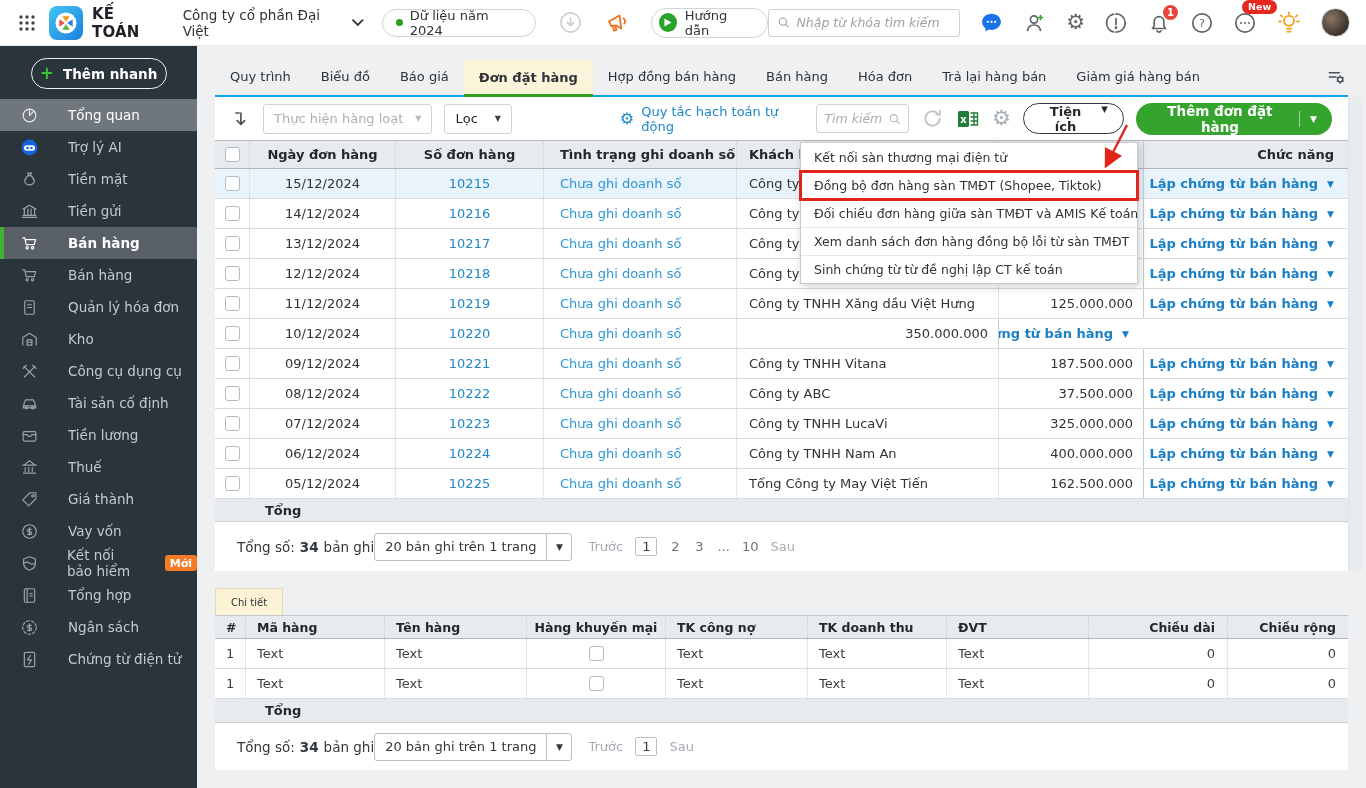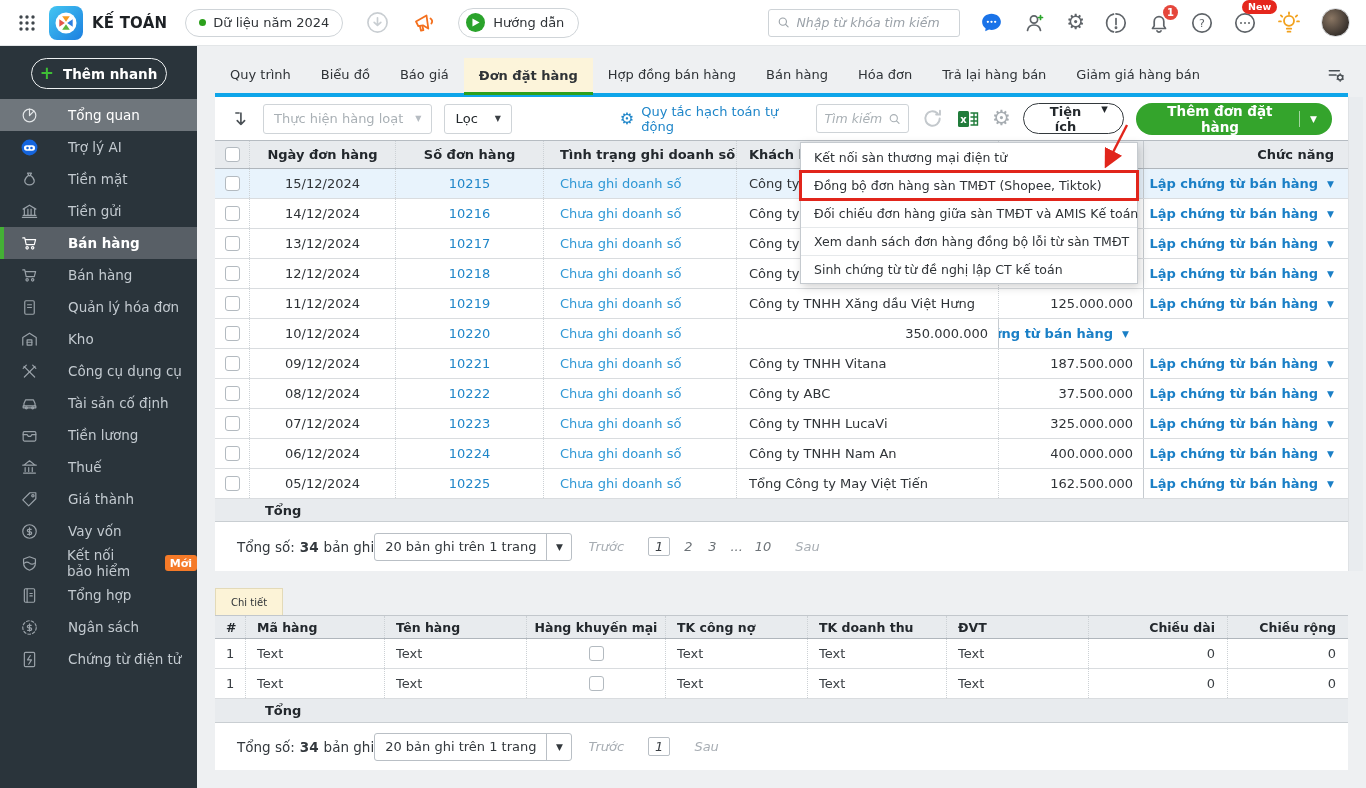--- a/index.html
+++ b/index.html
@@ -37,21 +37,21 @@
   .s-item.hovered { background:#6f767c; color:#fff; }
   .s-item.hovered .s-icon { color:#e3e6e8; }
   .s-item.active { background:#585f66; color:#fff; font-weight:bold; padding-left:16px; border-left:4px solid #44b035; }
   .s-item.active .s-icon { color:#fff; }
   .s-badge { display:none; }
   .s-badge.show { display:inline-block; background:#f57a28; color:#fff; font-size:11px; font-weight:bold; border-radius:3px; padding:1.5px 5px; margin-left:2px; }
 
   
   .main { position:absolute; top:46px; left:197px; right:0; bottom:0; background:#eef0f2; }
 
-  .tabsbar { position:absolute; top:12px; left:18px; width:1133px; height:39px; border-bottom:4px solid #0ea5e9; display:flex; align-items:flex-end; }
+  .tabsbar { position:absolute; top:12px; left:18px; width:1133px; height:39px; border-bottom:2px solid #0ea5e9; display:flex; align-items:flex-end; }
   .tabs { display:flex; align-items:flex-end; }
   .tab { height:37px; display:flex; align-items:center; padding:0 15px; font-size:13px; color:#2f3337; cursor:pointer; white-space:nowrap; }
   .tab.active { background:#fcf4da; font-weight:bold; border-bottom:3px solid #2ca01c; margin-bottom:-2px; z-index:1; }
   .tabs-config { position:absolute; right:2px; bottom:8px; cursor:pointer; display:flex; }
 
   .content { position:absolute; top:51px; left:18px; width:1133px; }
   .vscroll { position:absolute; top:51px; left:1151px; width:15px; height:474px; background:#e9ecef; border-left:1px solid #dfe2e5; }
 
   
   .toolbar { height:43px; background:#fff; display:flex; align-items:center; padding:0 16px 0 14px; gap:12px; }
@@ -92,21 +92,21 @@
   .checkbox { width:15px; height:15px; border:1.5px solid #b3bac0; border-radius:3px; background:#fff; cursor:pointer; }
 
   .total-band { height:23px; background:#e8ebee; border-bottom:1px solid #c9ced2; display:flex; align-items:center; padding-left:50px; font-weight:bold; font-size:13px; color:#23282d; }
   .t-footer { height:49px; background:#fff; display:flex; align-items:center; justify-content:flex-start; padding:0 20px 0 22px; }
   .summary { display:flex; align-items:center; gap:5px; font-size:13.5px; color:#33383d; }
   .summary b { font-weight:bold; }
   .f-right { display:flex; align-items:center; gap:16px; }
   .pp-select { display:flex; align-items:center; height:28px; border:1px solid #b9bfc5; border-radius:3px; background:#fff; cursor:pointer; }
   .pp-select .pp-label { padding:0 10px; font-size:13px; color:#33383d; white-space:nowrap; }
   .pp-select .pp-caret { width:25px; align-self:stretch; display:flex; align-items:center; justify-content:center; border-left:1px solid #b9bfc5; font-size:9px; color:#33383d; }
-  .pager { display:flex; align-items:center; gap:24px; font-size:13px; color:#a7adb3;font-style:italic; }
+  .pager { display:flex; align-items:center; gap:12px; font-size:13px; color:#a7adb3; }
   .pages { display:flex; align-items:center; gap:12px; }
   .page { color:#6d7378; cursor:pointer; min-width:12px; text-align:center; }
   .page.current { border:1px solid #b9bfc5; border-radius:2px; padding:1px 6px; background:#fff; color:#3a3f44; }
   .pg-nav { cursor:default; }
 
   .gap { height:17px; }
 
   
   .detail-tab { display:inline-flex; align-items:center; height:27px; padding:0 15px; background:#fcf3d7; border:1px solid #e3dab8; border-bottom:0; font-size:10px; color:#2f3337; cursor:pointer; }
   .d-head, .d-row { display:grid; grid-template-columns:30px 139px 142px 139px 142px 139px 142px 139px 121px; align-items:center; }
@@ -157,20 +157,26 @@
             </defs>
             <rect width="34" height="34" rx="8" fill="url(#lg)"></rect>
             <circle cx="17" cy="17" r="10.5" fill="#fff"></circle>
             <path d="M17 15.8 L13.2 10.3 L20.8 10.3 Z" fill="#f59a20"></path>
             <path d="M18.2 17 L23.7 13.2 L23.7 20.8 Z" fill="#2f7fe0"></path>
             <path d="M17 18.2 L20.8 23.7 L13.2 23.7 Z" fill="#5cb53e"></path>
             <path d="M15.8 17 L10.3 20.8 L10.3 13.2 Z" fill="#e4574b"></path>
           </svg>
       </span>
       <span class="appname">KẾ TOÁN</span>
+      <span class="company">
+        <span>Công ty cổ phần Đại Việt</span>
+        <svg width="12" height="8" viewBox="0 0 12 8">
+            <path d="M1 1l5 5 5-5" stroke="#2f3337" stroke-width="1.8" fill="none" stroke-linecap="round"></path>
+          </svg>
+      </span>
       <span class="year-pill">
         <i class="dot"></i>
         <span>Dữ liệu năm 2024</span>
       </span>
       <span class="tb-ic">
         <svg width="25" height="25" viewBox="0 0 24 24" fill="none" stroke="#c9ced2" stroke-width="1.6">
             <circle cx="12" cy="12" r="9.2"></circle>
             <path d="M12 7.5v7M8.8 11.8l3.2 3 3.2-3" stroke-linecap="round" stroke-linejoin="round"></path>
           </svg>
       </span>

